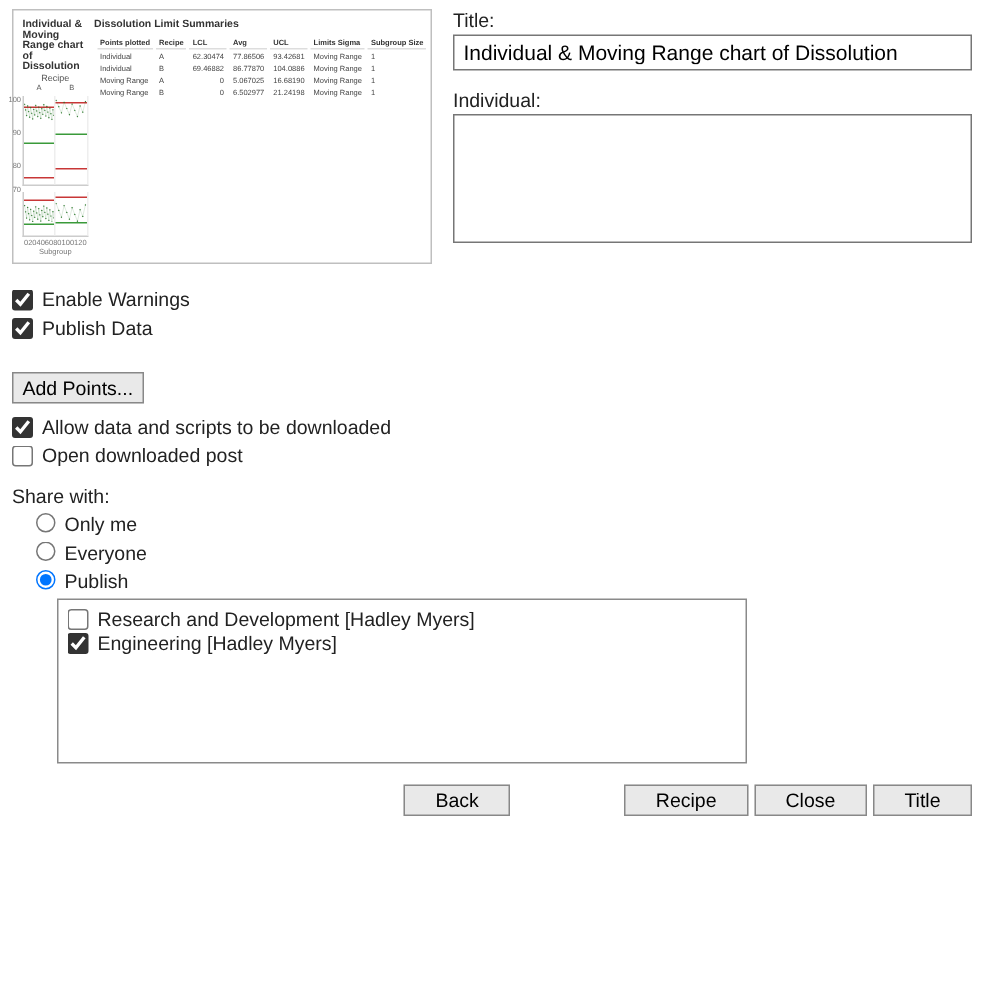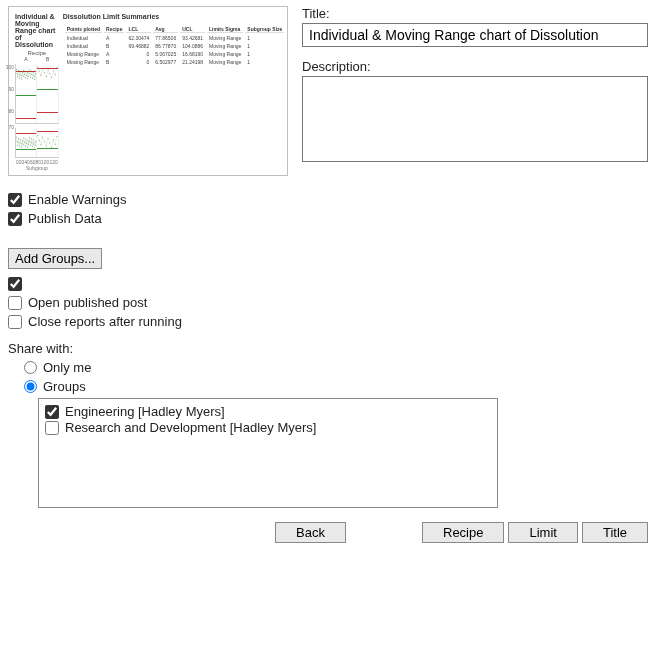--- a/index.html
+++ b/index.html
@@ -66,21 +66,21 @@
 
   .btn {
     border: 1px solid #888; background: #e9e9e9;
     font-family: inherit; font-size: 13px;
     padding: 2px 20px; min-width: 52px; text-align: center; cursor: default;
   }
   .btn-add { margin-top: 18px; padding: 2px 6px; }
 
   .share-label { margin-top: 12px; }
   .radio-group { margin: 4px 0 0 16px; }
-  .rad-row { display: flex; align-items: center; gap: 6px; margin: 4px 0; }
+  .rad-row { display: flex; align-items: flex-start; gap: 6px; margin: 4px 0; }
   .rad-row input { margin: 0; }
 
   .groups-box {
     margin: 4px 0 0 30px; width: 460px; height: 110px;
     border: 1px solid #8a8a8a; padding: 4px 6px; overflow: auto;
   }
   .groups-box .chk-row { margin: 1px 0; }
 
   .bottom-row {
     margin-top: 14px; display: flex; justify-content: flex-end; gap: 4px;
@@ -378,79 +378,80 @@
             </tr>
           </tbody>
       </table>
     </div>
   </div>
 
   <div class="meta-col">
     <div class="field-label">Title:</div>
     <input class="text-input" value="Individual &amp; Moving Range chart of Dissolution" style="">
     <div style="height:12px;"></div>
-    <div class="field-label">Description:</div>
+    <div class="field-label">Individual:</div>
     <textarea class="textarea" style=""></textarea>
   </div>
 </div>
 
 <div class="checks">
   <div class="chk-row">
     <input type="checkbox" id="c2" checked="" style="">
     <label for="c2">Enable Warnings</label>
   </div>
   <div class="chk-row">
     <input type="checkbox" id="c1" checked="" style="">
     <label for="c1">Publish Data</label>
   </div>
 </div>
 
-<button class="btn btn-add">Add Groups...</button>
+<button class="btn btn-add">Add Points...</button>
 
 <div class="checks" style="margin-top:8px;">
   <div class="chk-row">
     <input type="checkbox" id="c3" checked="" style="">
+    <label for="c3">Allow data and scripts to be downloaded</label>
   </div>
   <div class="chk-row">
     <input type="checkbox" id="c4" style="">
-    <label for="c4">Open published post</label>
-  </div>
-  <div class="chk-row">
-    <input type="checkbox" id="c5" style="">
-    <label for="c5">Close reports after running</label>
+    <label for="c4">Open downloaded post</label>
   </div>
 </div>
 
 <div class="share-label">Share with:</div>
 <div class="radio-group">
   <div class="rad-row">
     <input type="radio" name="share" id="r1" style="">
     <label for="r1">Only me</label>
   </div>
   <div class="rad-row">
+    <input type="radio" name="share" id="r2" style="">
+    <label for="r2">Everyone</label>
+  </div>
+  <div class="rad-row">
     <input type="radio" name="share" id="r3" checked="" style="">
-    <label for="r3">Groups</label>
+    <label for="r3">Publish</label>
   </div>
 </div>
 
 <div class="groups-box">
+  <div class="chk-row">
+    <input type="checkbox" id="g1" style="">
+    <label for="g1">Research and Development [Hadley Myers]</label>
+  </div>
   <div class="chk-row">
     <input type="checkbox" id="g0" checked="" style="">
     <label for="g0">Engineering [Hadley Myers]</label>
-  </div>
-  <div class="chk-row">
-    <input type="checkbox" id="g1" style="">
-    <label for="g1">Research and Development [Hadley Myers]</label>
   </div>
 </div>
 
 <div class="bottom-row">
   <div class="spacer"></div>
   <div class="back-wrap">
     <button class="btn">Back</button>
   </div>
   <button class="btn">Recipe</button>
-  <button class="btn">Limit</button>
+  <button class="btn">Close</button>
   <button class="btn">Title</button>
 </div>
 
 
 
 
 </body></html>

